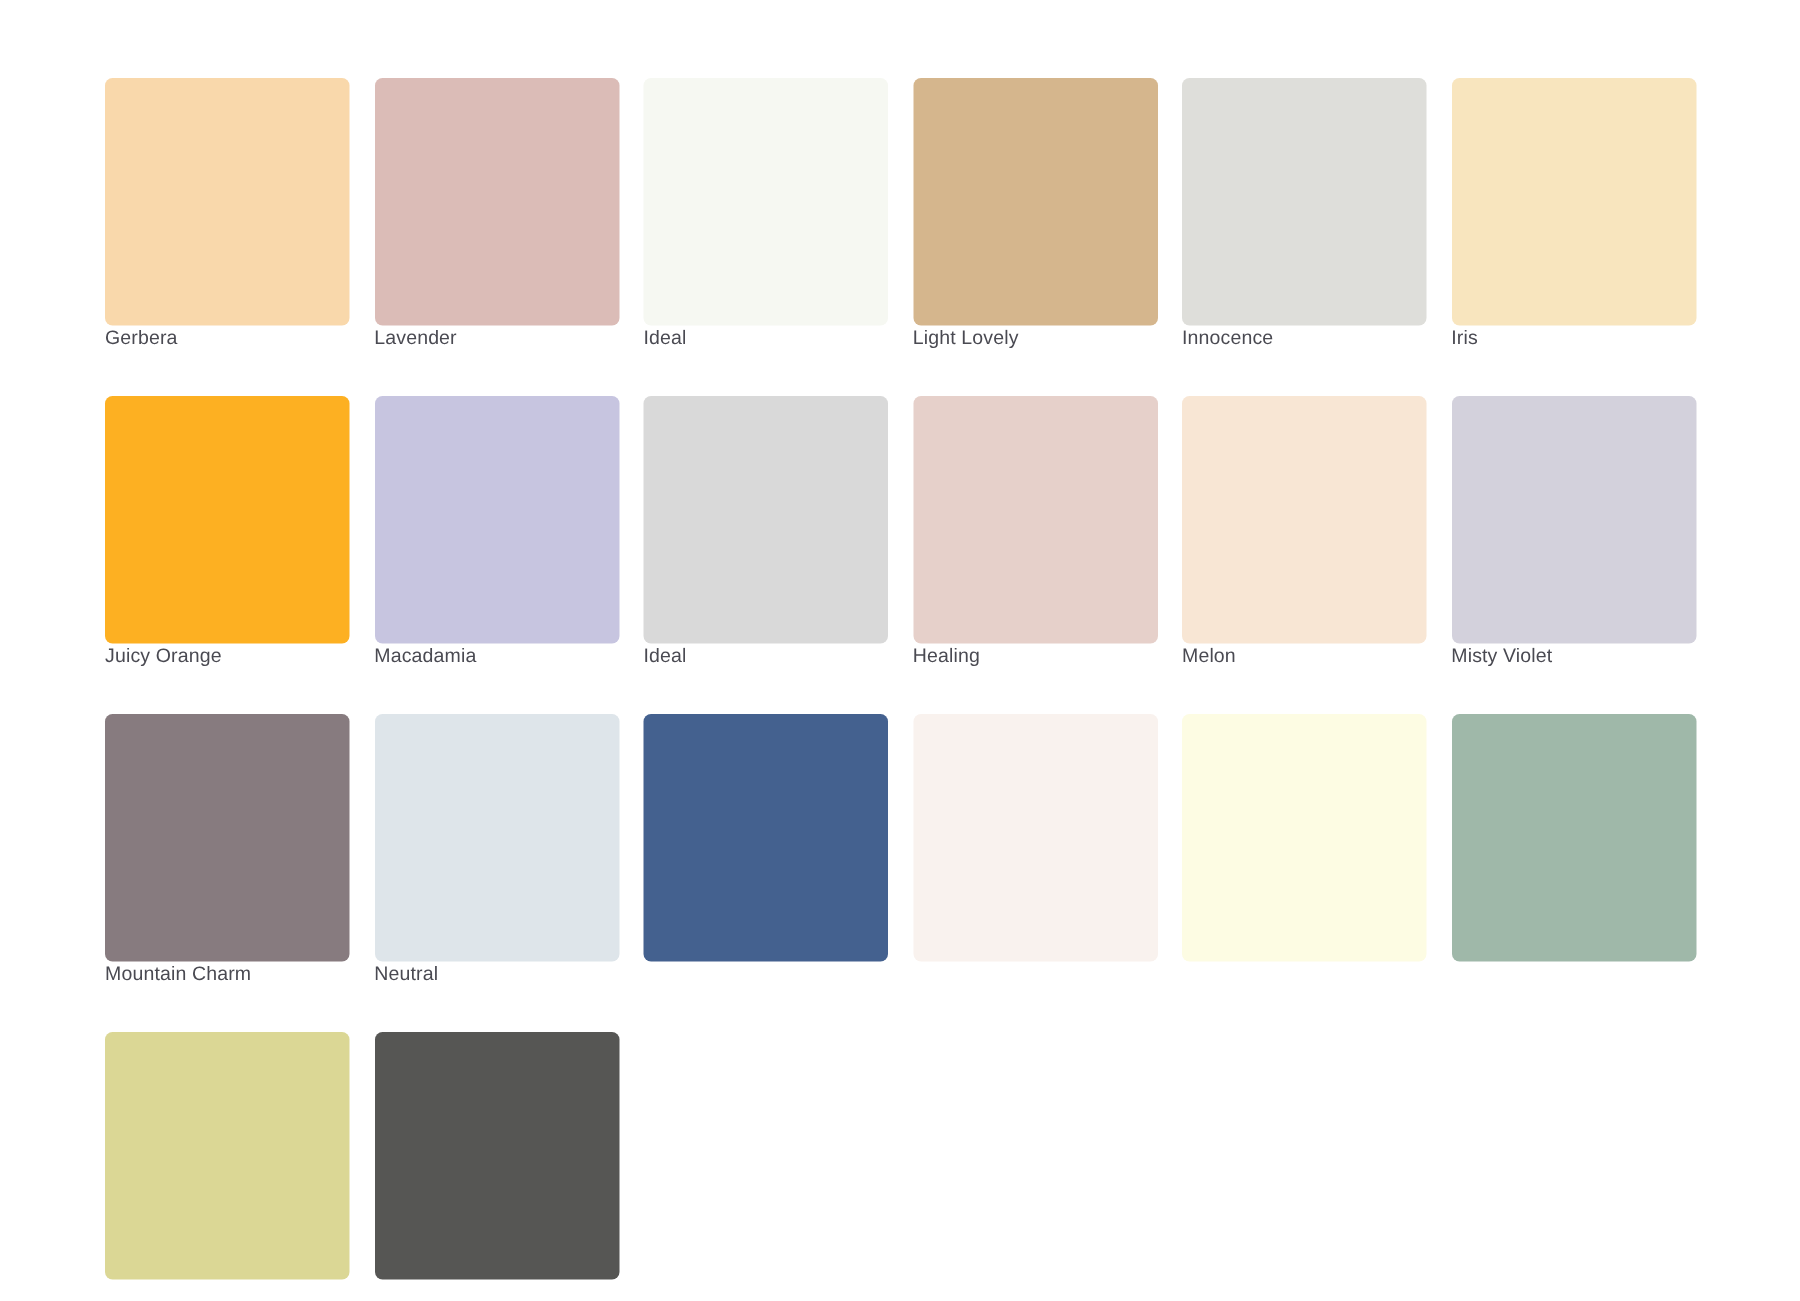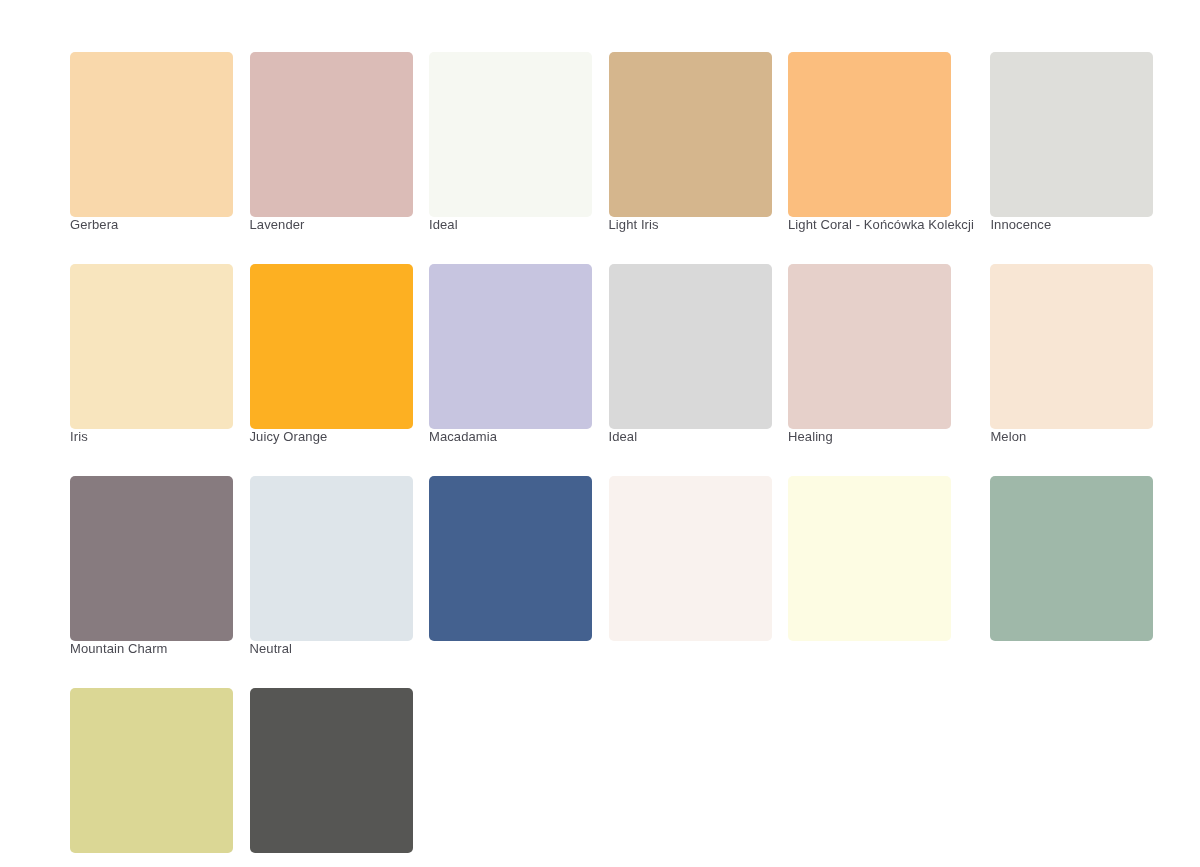--- a/index.html
+++ b/index.html
@@ -58,25 +58,21 @@
     <div class="swatch-card">
       <div class="swatch-chip" style="background-color: rgb(219, 188, 183);"></div>
       <div class="swatch-label">Lavender</div>
     </div>
     <div class="swatch-card">
       <div class="swatch-chip" style="background-color: rgb(246, 248, 242);"></div>
       <div class="swatch-label">Ideal</div>
     </div>
     <div class="swatch-card">
       <div class="swatch-chip" style="background-color: rgb(213, 182, 141);"></div>
-      <div class="swatch-label">Light Iris</div>
-    </div>
-    <div class="swatch-card">
-      <div class="swatch-chip" style="background-color: rgb(251, 190, 126);"></div>
-      <div class="swatch-label">Light Coral - Końcówka Kolekcji</div>
+      <div class="swatch-label">Light Lovely</div>
     </div>
     <div class="swatch-card">
       <div class="swatch-chip" style="background-color: rgb(222, 222, 218);"></div>
       <div class="swatch-label">Innocence</div>
     </div>
     <div class="swatch-card">
       <div class="swatch-chip" style="background-color: rgb(248, 229, 190);"></div>
       <div class="swatch-label">Iris</div>
     </div>
     <div class="swatch-card">
@@ -93,20 +89,24 @@
     </div>
     <div class="swatch-card">
       <div class="swatch-chip" style="background-color: rgb(230, 208, 202);"></div>
       <div class="swatch-label">Healing</div>
     </div>
     <div class="swatch-card">
       <div class="swatch-chip" style="background-color: rgb(248, 230, 212);"></div>
       <div class="swatch-label">Melon</div>
     </div>
     <div class="swatch-card">
+      <div class="swatch-chip" style="background-color: rgb(211, 209, 220);"></div>
+      <div class="swatch-label">Misty Violet</div>
+    </div>
+    <div class="swatch-card">
       <div class="swatch-chip" style="background-color: rgb(135, 123, 127);"></div>
       <div class="swatch-label">Mountain Charm</div>
     </div>
     <div class="swatch-card">
       <div class="swatch-chip" style="background-color: rgb(222, 229, 234);"></div>
       <div class="swatch-label">Neutral</div>
     </div>
     <div class="swatch-card">
       <div class="swatch-chip" style="background-color: rgb(68, 97, 143);"></div>
     </div>

